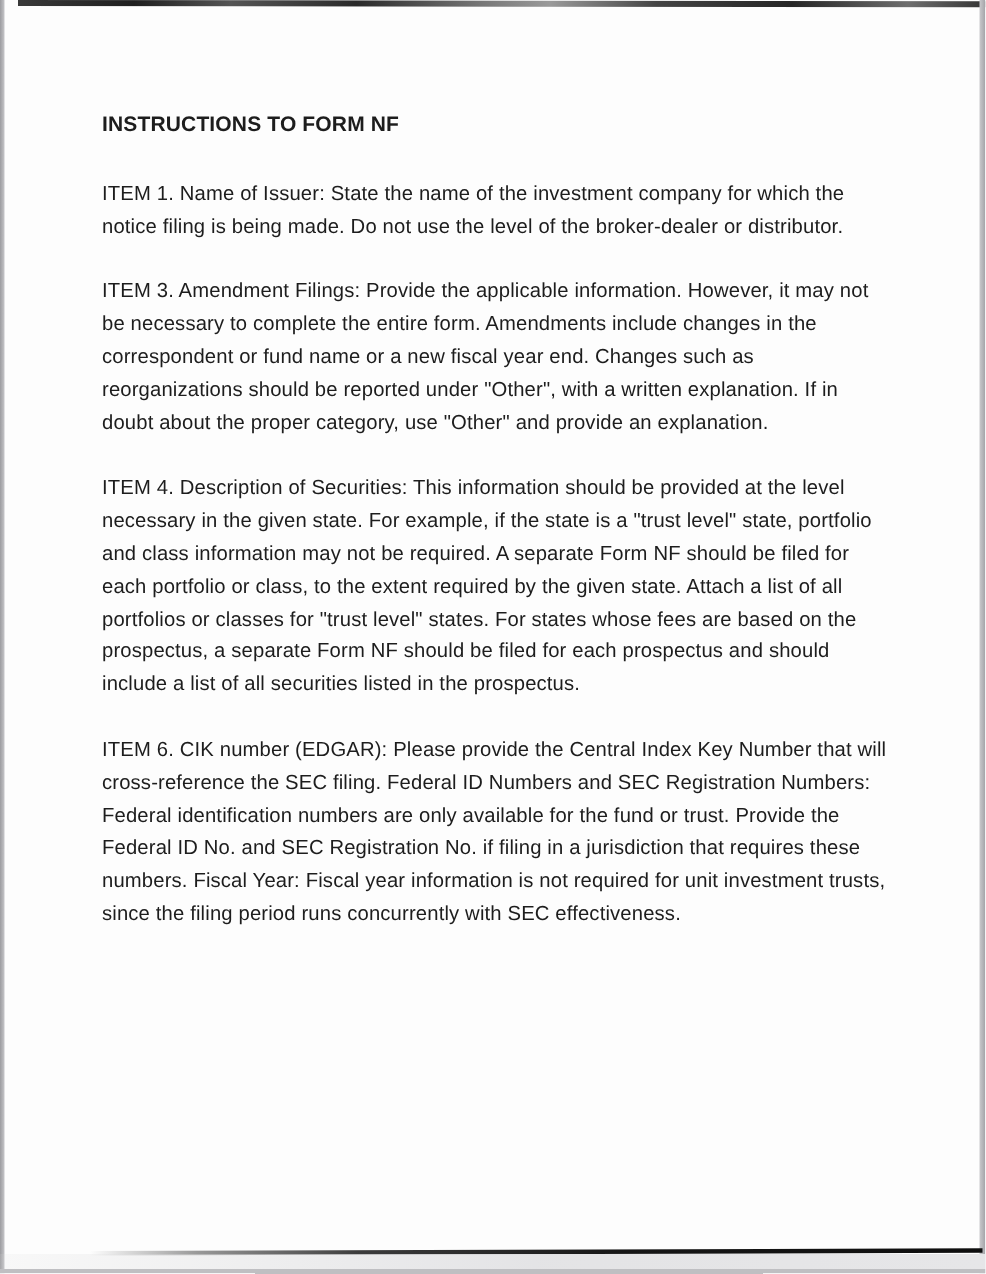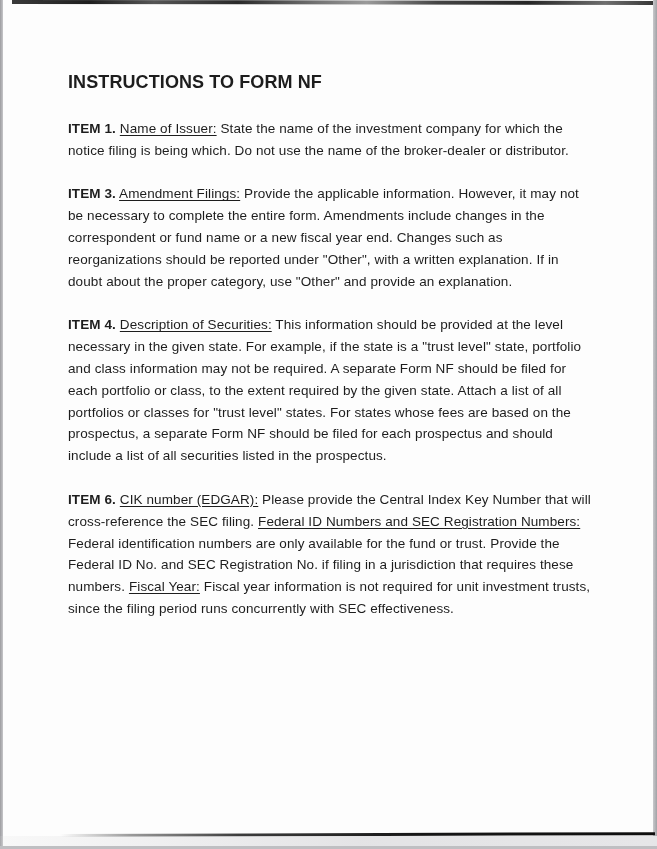--- a/index.html
+++ b/index.html
@@ -53,43 +53,43 @@
     position: absolute;
     left: 68px;
     top: 72px;
     width: 526px;
     font-size: 13.5px;
     line-height: 21.8px;
     letter-spacing: 0.1px;
   }
   .doc-title {
     font-weight: bold;
-    font-size: 18px;
+    font-size: 14px;
     margin: 0 0 24px 0;
   }
   .para {
     margin: 0 0 22px 0;
   }
-  .seg-bold { font-weight: bold; }
-  .seg-underline { text-decoration: underline; text-underline-offset: 2px; }
+  .seg-bold { font-weight: normal; }
+  .seg-underline { text-underline-offset: 2px; }
 </style>
 </head>
 <body>
 
 <div class="scan-page">
 
   <div class="edge-top"></div>
   <div class="edge-left"></div>
   <div class="edge-right"></div>
 
   <div class="content">
     <h1 class="doc-title">INSTRUCTIONS TO FORM NF</h1>
 
 
-    <p class="para"><span class="seg-bold">ITEM 1.</span><span> </span><span class="seg-underline">Name of Issuer:</span><span> State the name of the investment company for which the notice filing is being which. Do not use the name of the broker-dealer or distributor.</span></p>
+    <p class="para"><span class="seg-bold">ITEM 1.</span><span> </span><span class="seg-underline">Name of Issuer:</span><span> State the name of the investment company for which the notice filing is being made. Do not use the level of the broker-dealer or distributor.</span></p>
 
     <p class="para"><span class="seg-bold">ITEM 3.</span><span> </span><span class="seg-underline">Amendment Filings:</span><span> Provide the applicable information. However, it may not be necessary to complete the entire form. Amendments include changes in the correspondent or fund name or a new fiscal year end. Changes such as reorganizations should be reported under "Other", with a written explanation. If in doubt about the proper category, use "Other" and provide an explanation.</span></p>
 
     <p class="para"><span class="seg-bold">ITEM 4.</span><span> </span><span class="seg-underline">Description of Securities:</span><span> This information should be provided at the level necessary in the given state. For example, if the state is a "trust level" state, portfolio and class information may not be required. A separate Form NF should be filed for each portfolio or class, to the extent required by the given state. Attach a list of all portfolios or classes for "trust level" states. For states whose fees are based on the prospectus, a separate Form NF should be filed for each prospectus and should include a list of all securities listed in the prospectus.</span></p>
 
     <p class="para"><span class="seg-bold">ITEM 6.</span><span> </span><span class="seg-underline">CIK number (EDGAR):</span><span> Please provide the Central Index Key Number that will cross-reference the SEC filing. </span><span class="seg-underline">Federal ID Numbers and SEC Registration Numbers:</span><span> Federal identification numbers are only available for the fund or trust. Provide the Federal ID No. and SEC Registration No. if filing in a jurisdiction that requires these numbers. </span><span class="seg-underline">Fiscal Year:</span><span> Fiscal year information is not required for unit investment trusts, since the filing period runs concurrently with SEC effectiveness.</span></p>
   </div>
 
   <div class="edge-bottom-line"></div>
   <div class="bottom-shade"></div>

